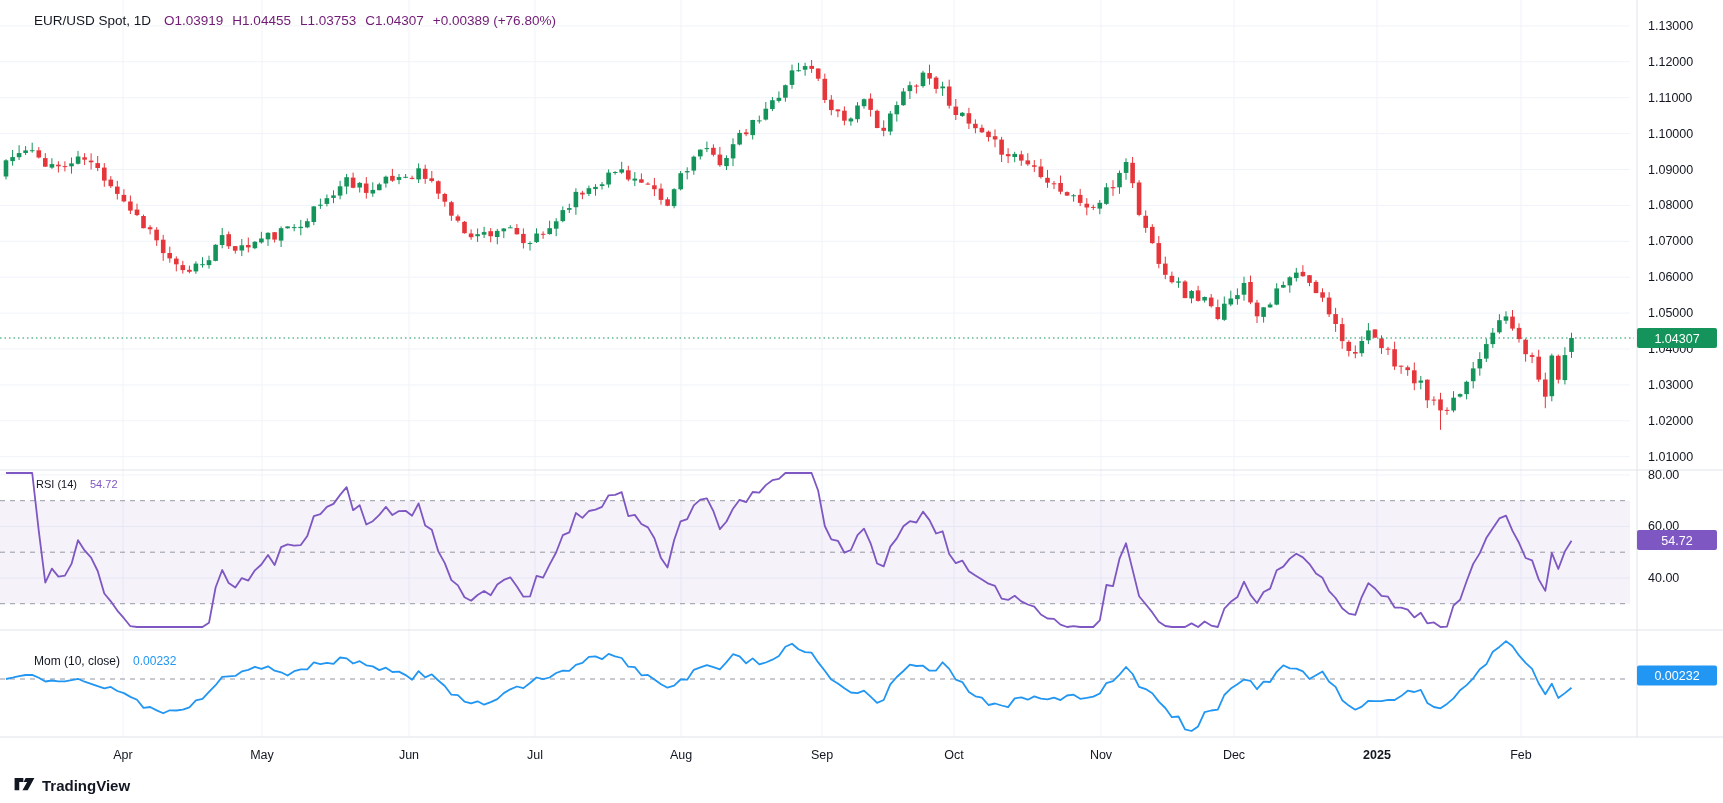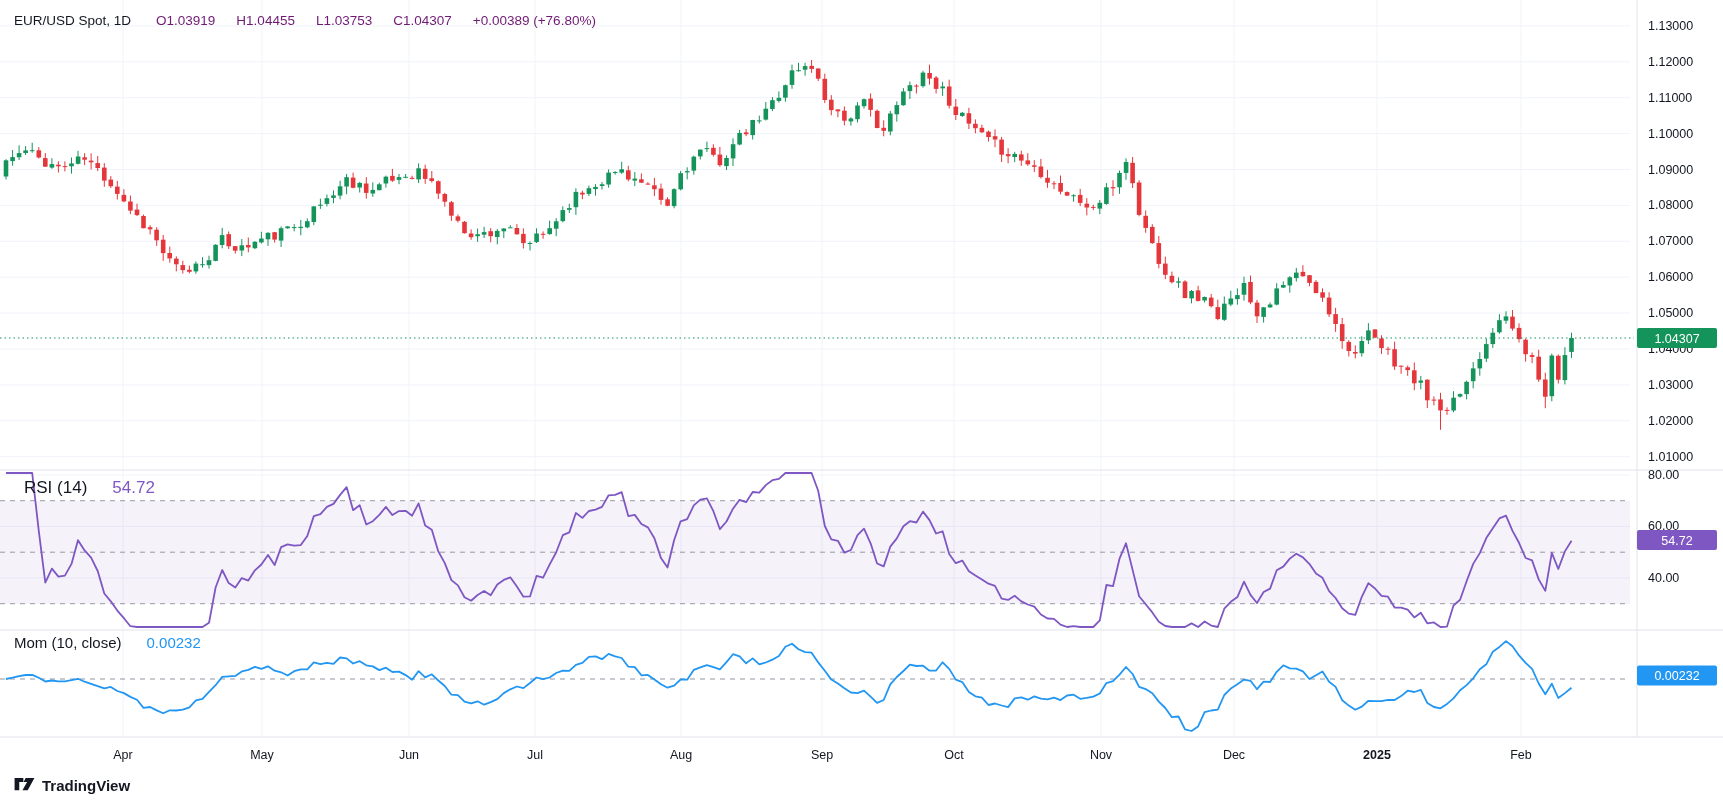--- a/index.html
+++ b/index.html
@@ -1,19 +1,19 @@
 <!DOCTYPE html>
 <html><head>
 <meta charset="utf-8">
 <style>
   html,body{margin:0;padding:0;background:#fff;font-family:"Liberation Sans",sans-serif;}
   #root{position:relative;width:1723px;height:803px;background:#fff;overflow:hidden;}
   #chart-svg{position:absolute;left:0;top:0;}
   svg text{font-family:"Liberation Sans",sans-serif;}
-  .legend{position:absolute;display:flex;align-items:flex-end;gap:21px;font-size:13.5px;color:#131722;white-space:nowrap;}
+  .legend{position:absolute;display:flex;align-items:flex-end;gap:9px;font-size:13.5px;color:#131722;white-space:nowrap;margin-left:20px;}
   .legend .title{color:#131722;margin-right:4px;}
   .legend .val-up{color:#701a75;}
   .legend .val-rsi{color:#7e57c2;}
   .legend .val-mom{color:#2196f3;}
   #footer{position:absolute;left:14px;top:777px;display:flex;align-items:center;gap:7px;color:#131722;font-size:15px;font-weight:600;cursor:pointer;}
   #footer svg{display:block;}
 </style>
 </head>
 <body>
 
@@ -589,26 +589,26 @@
 
   <div class="legend" style="left:14px;top:13px;">
     <span class="title">EUR/USD Spot, 1D</span>
     <span class="val-up">O1.03919</span>
     <span class="val-up">H1.04455</span>
     <span class="val-up">L1.03753</span>
     <span class="val-up">C1.04307</span>
     <span class="val-up">+0.00389 (+76.80%)</span>
   </div>
 
-  <div class="legend" style="left:24px;top:478px;font-size:17px;">
+  <div class="legend" style="left:16px;top:478px;font-size:11px;">
     <span class="title">RSI (14)</span>
     <span class="val-rsi">54.72</span>
   </div>
 
-  <div class="legend" style="left:14px;top:634px;font-size:15px;">
+  <div class="legend" style="left:14px;top:654px;font-size:12px;">
     <span class="title">Mom (10, close)</span>
     <span class="val-mom">0.00232</span>
   </div>
 
   <div id="footer">
     <svg width="21" height="17" viewBox="0 0 36 28">
       <path fill="#131722" d="M1 1h15v7h-7v14H1z"></path>
       <path fill="#131722" d="M20 1h15L23.5 22h-9l8-14h-6z"></path>
     </svg>
     <span>TradingView</span>

